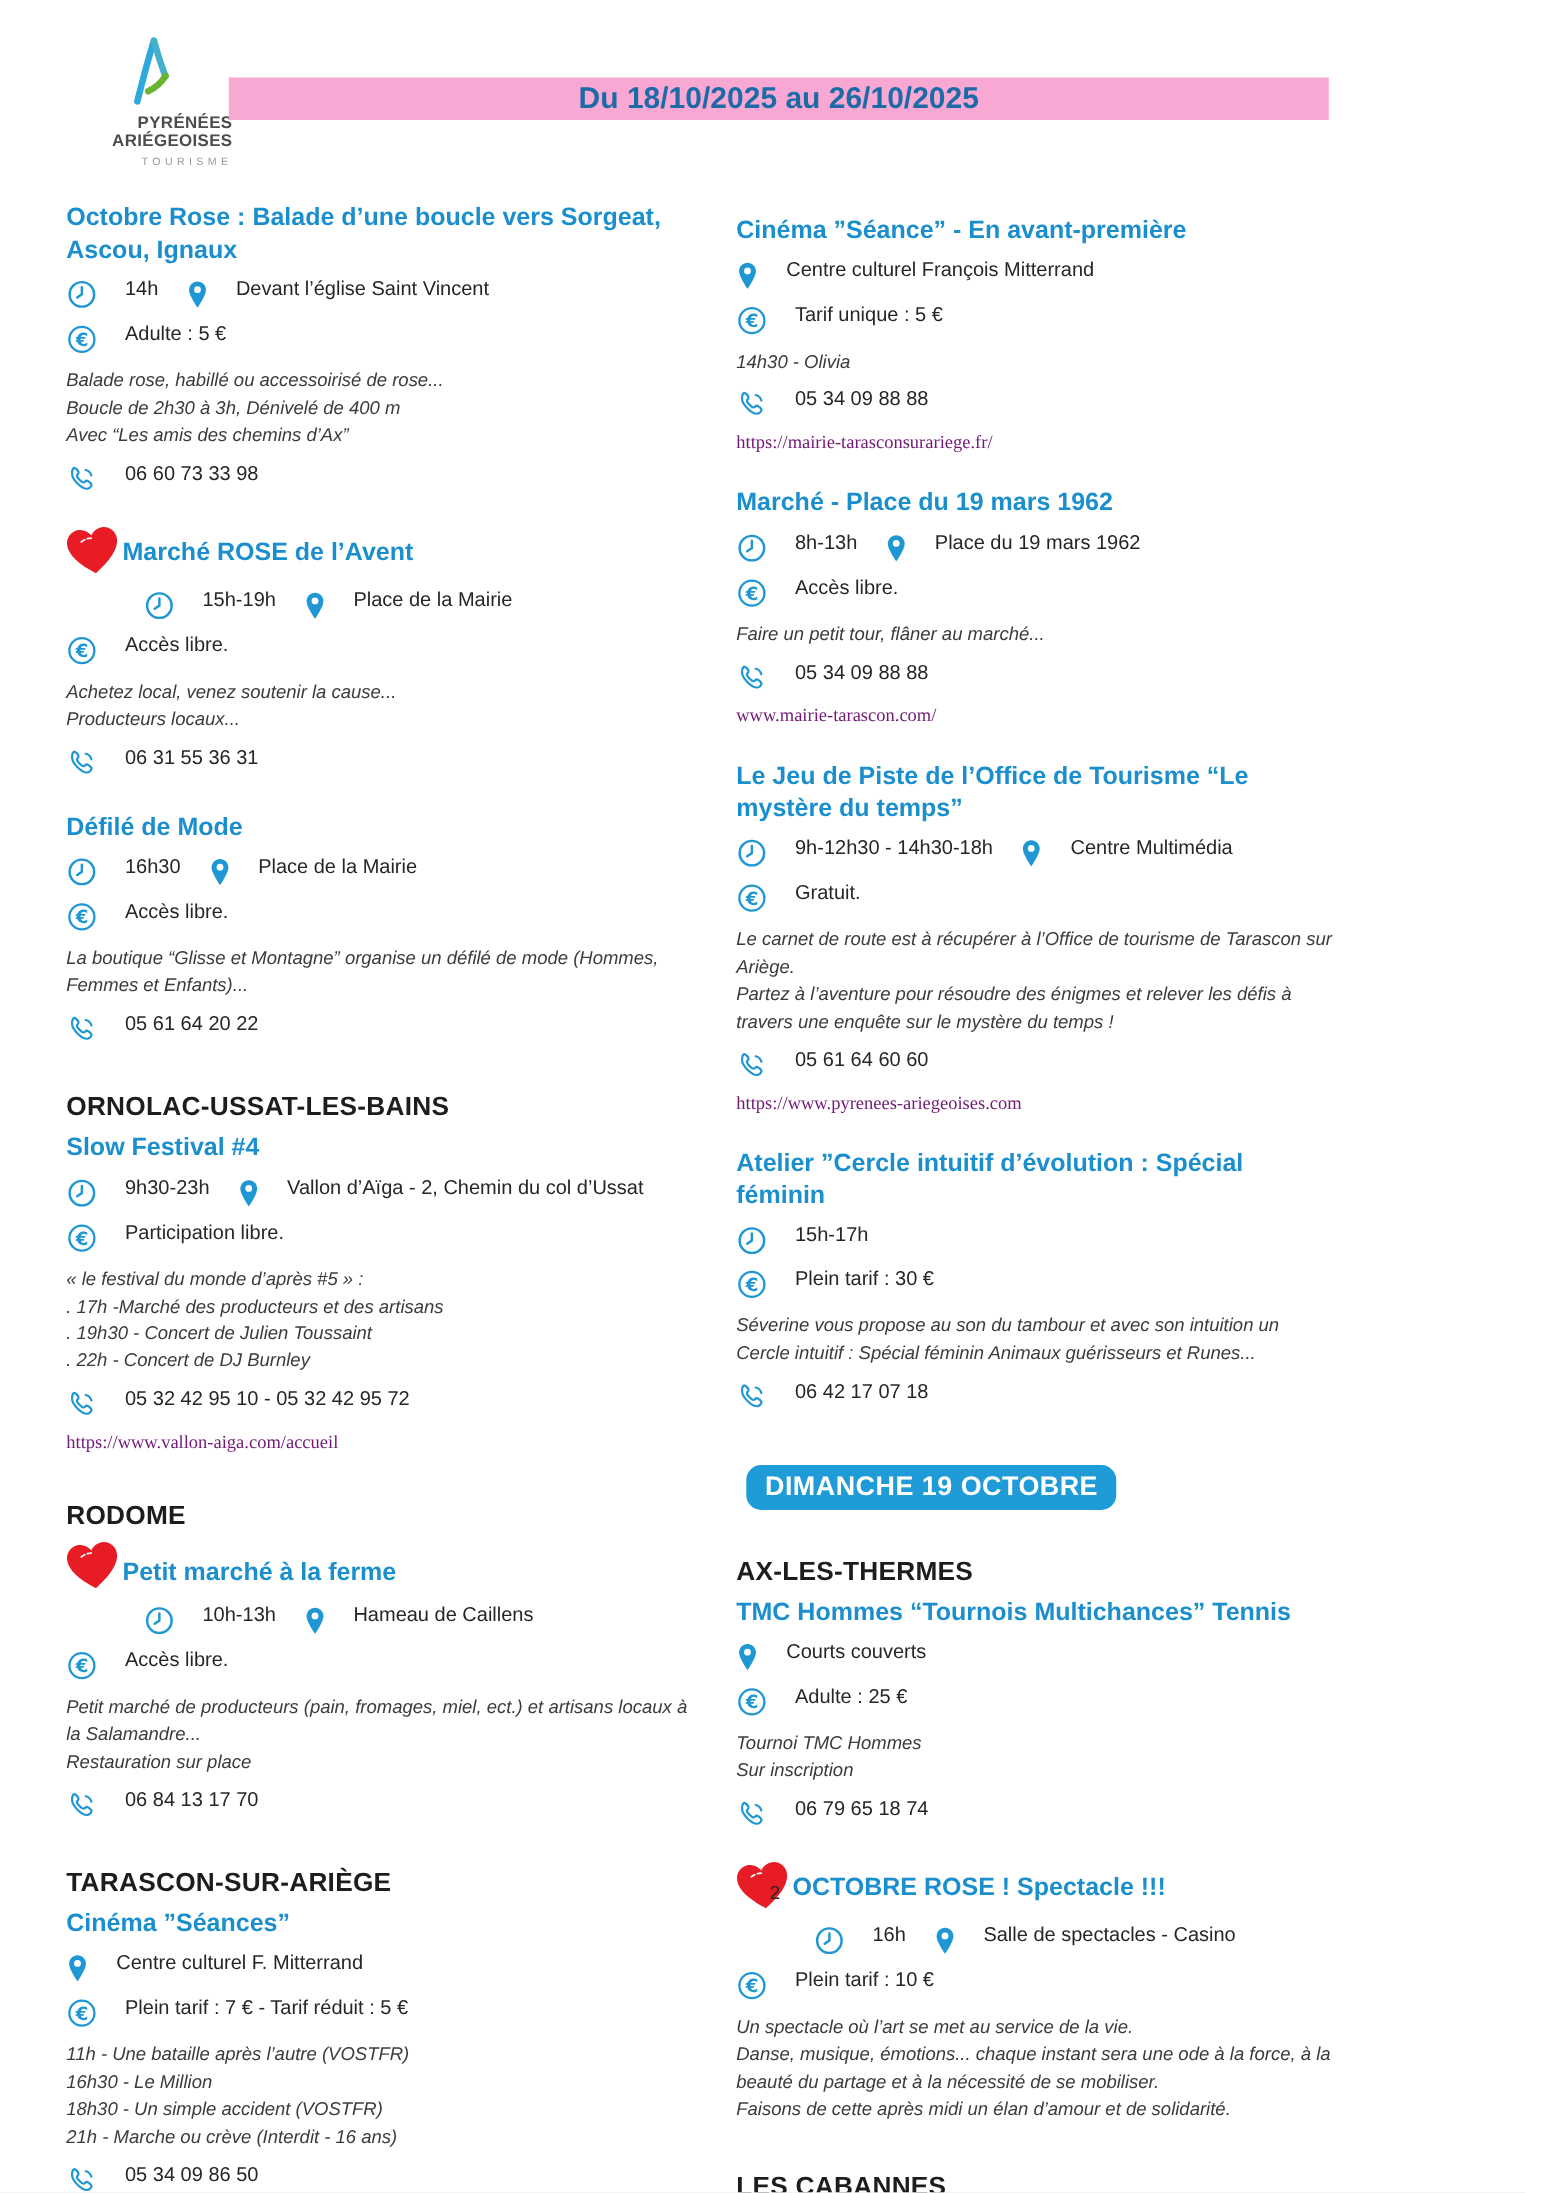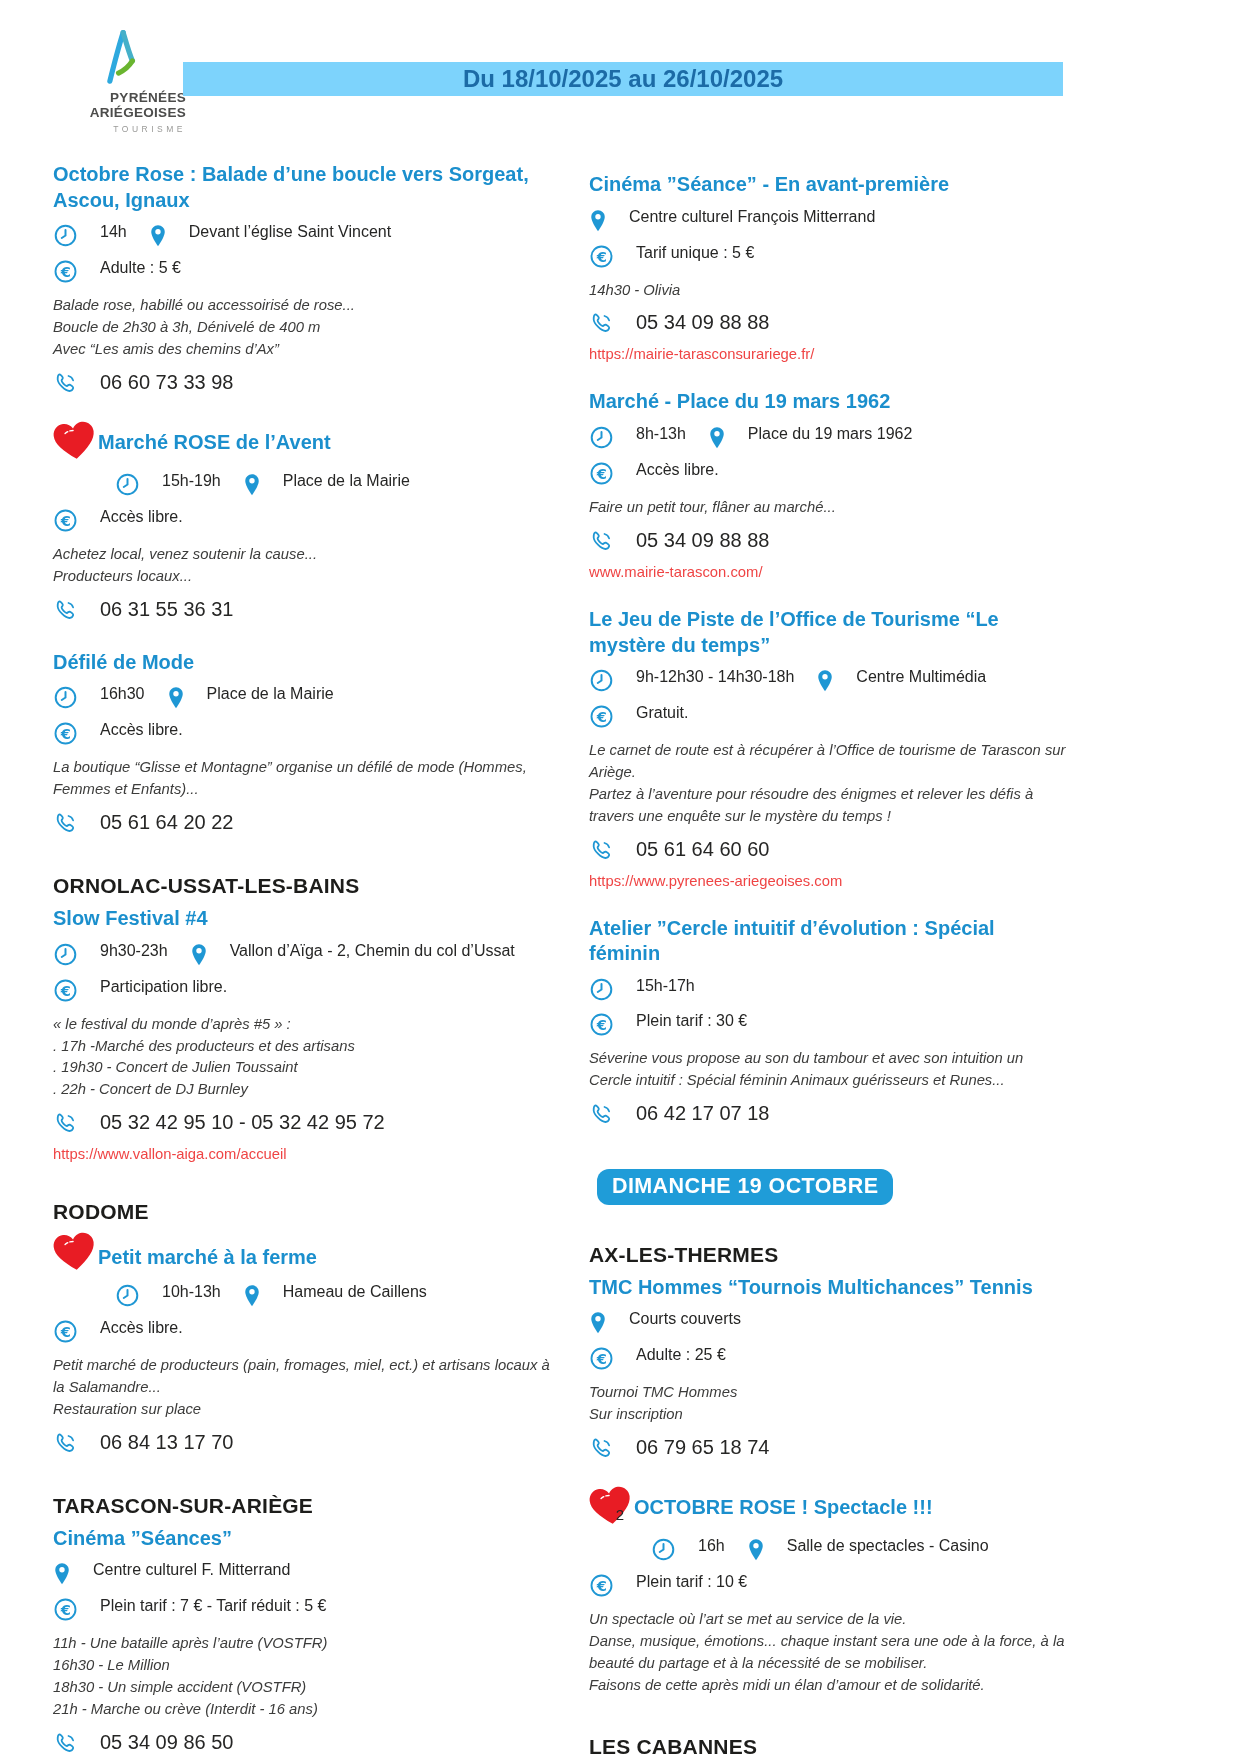--- a/index.html
+++ b/index.html
@@ -9,21 +9,21 @@
     font-family:"Liberation Sans",sans-serif;color:#1d1d1b;
   }
   
   .header{position:relative;height:140px;}
   .logo{position:absolute;left:58px;top:28px;width:128px;text-align:right;}
   .logo svg{width:52px;height:60px;display:block;margin:0 auto 2px;}
   .logo-text{font-weight:bold;color:#4c4c4b;font-size:13.5px;line-height:1.12;letter-spacing:.3px;}
   .logo-sub{font-size:8.5px;color:#9a9a98;letter-spacing:3.5px;margin-top:4px;}
   .banner{
     position:absolute;left:183px;top:62px;width:880px;height:34px;
-    background:#7dd3fc;color:#1c6ba6;display:flex;align-items:center;justify-content:center;
+    background:#f9a8d4;color:#1c6ba6;display:flex;align-items:center;justify-content:center;
     font-size:24px;font-weight:bold;
   }
   
   .columns{display:flex;padding:8px 40px 0 53px;gap:26px;}
   .col{flex:0 0 auto;}
   .col-left{width:510px;}
   .col-right{width:481px;padding-top:10px;}
   
   .city{font-size:21px;font-weight:800;color:#1d1d1b;margin:38px 0 2px;letter-spacing:.2px;}
   .city:first-child{margin-top:0;}
@@ -38,22 +38,22 @@
   .title-row{display:flex;align-items:center;gap:0;margin:10px 0 4px;}
   .title-row .event-title{margin:0;}
   .heart-wrap{width:47px;height:43px;flex:0 0 auto;transform:rotate(-7deg);margin:-4px 0 0 -2px;}
   .heart-wrap svg{width:100%;height:100%;}
   .row{display:flex;align-items:flex-start;gap:22px;margin:10px 0;font-size:16px;color:#262625;}
   .has-heart .schedule{margin-left:62px;}
   .icon{width:25px;height:25px;color:#1f97d4;flex:0 0 auto;display:inline-flex;}
   .icon svg{width:100%;height:100%;}
   .icon.pin{width:18px;height:26px;}
   .desc{font-style:italic;color:#3c3c3b;font-size:14.8px;line-height:1.48;margin:11px 0 10px;}
-  .phone .phone-num{font-size:20px;color:#262625;}
-  .url{font-size:14.8px;color:#ef4444;margin:10px 0 0;}
+  .phone .phone-num{font-size:16px;color:#262625;}
+  .url{font-size:14.8px;color:#701a75;margin:10px 0 0;font-family:Liberation Serif, serif;}
   
   .footer{position:absolute;top:1506px;left:0;width:100%;text-align:center;
           font-size:15px;color:#262625;}
 </style>
 </head>
 <body>
 
 <div class="page">
 
   <header class="header">

